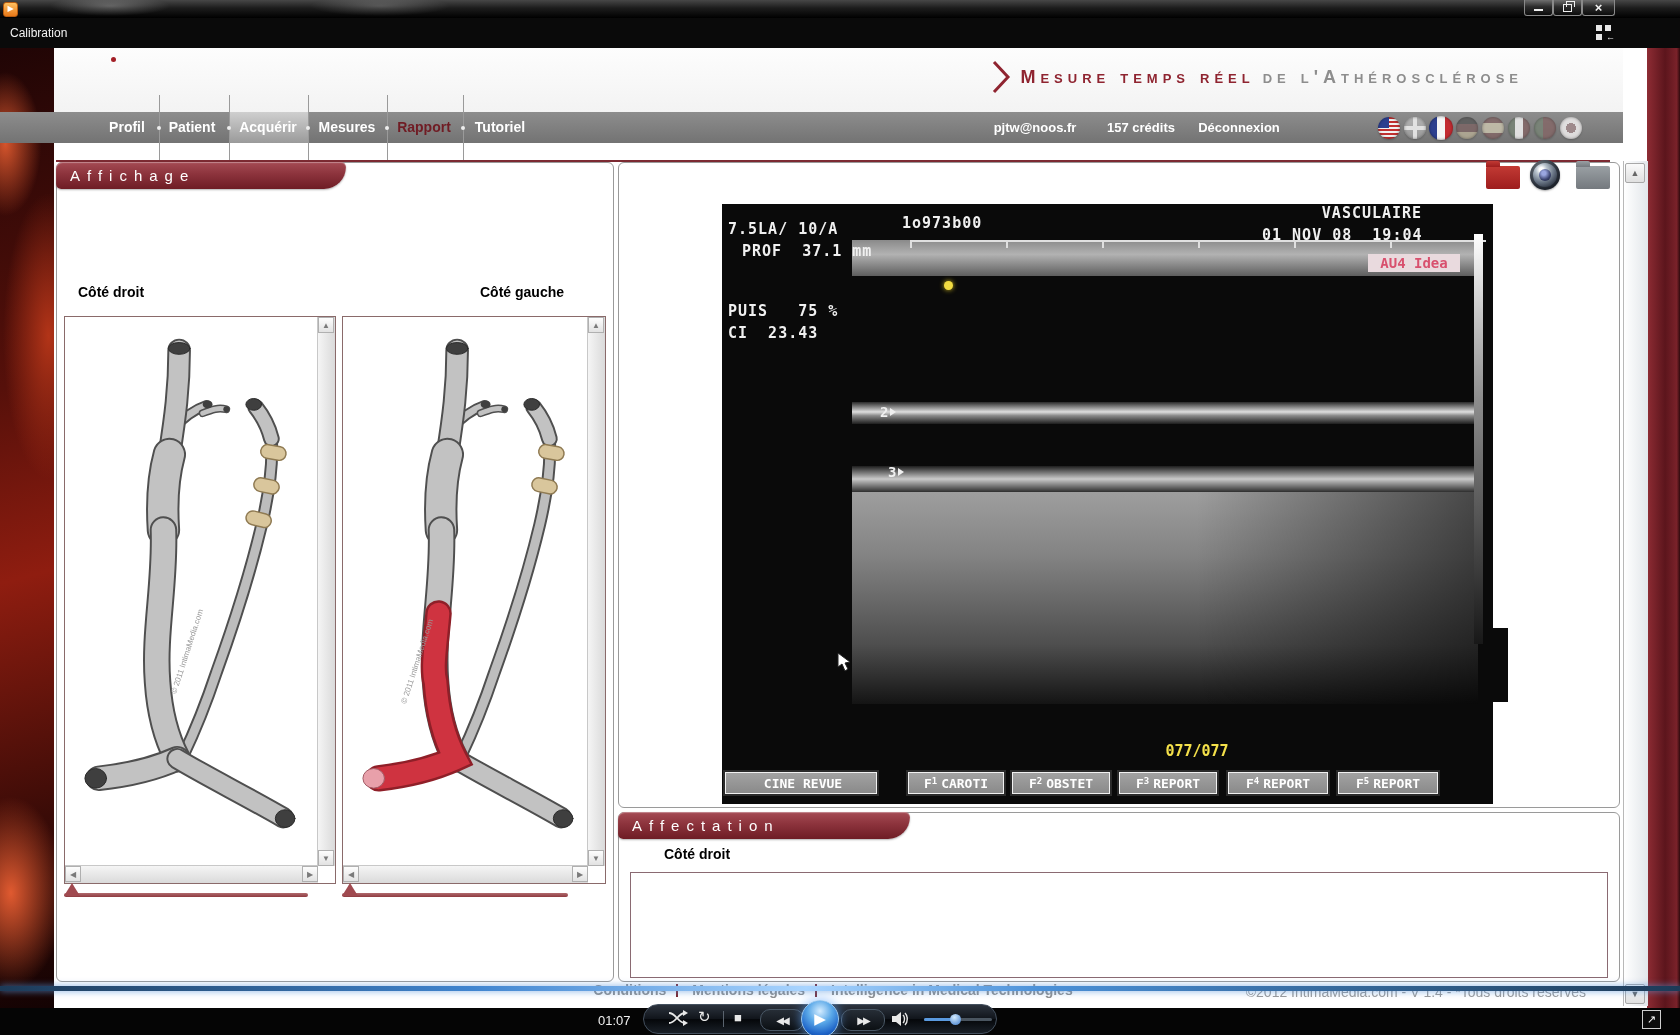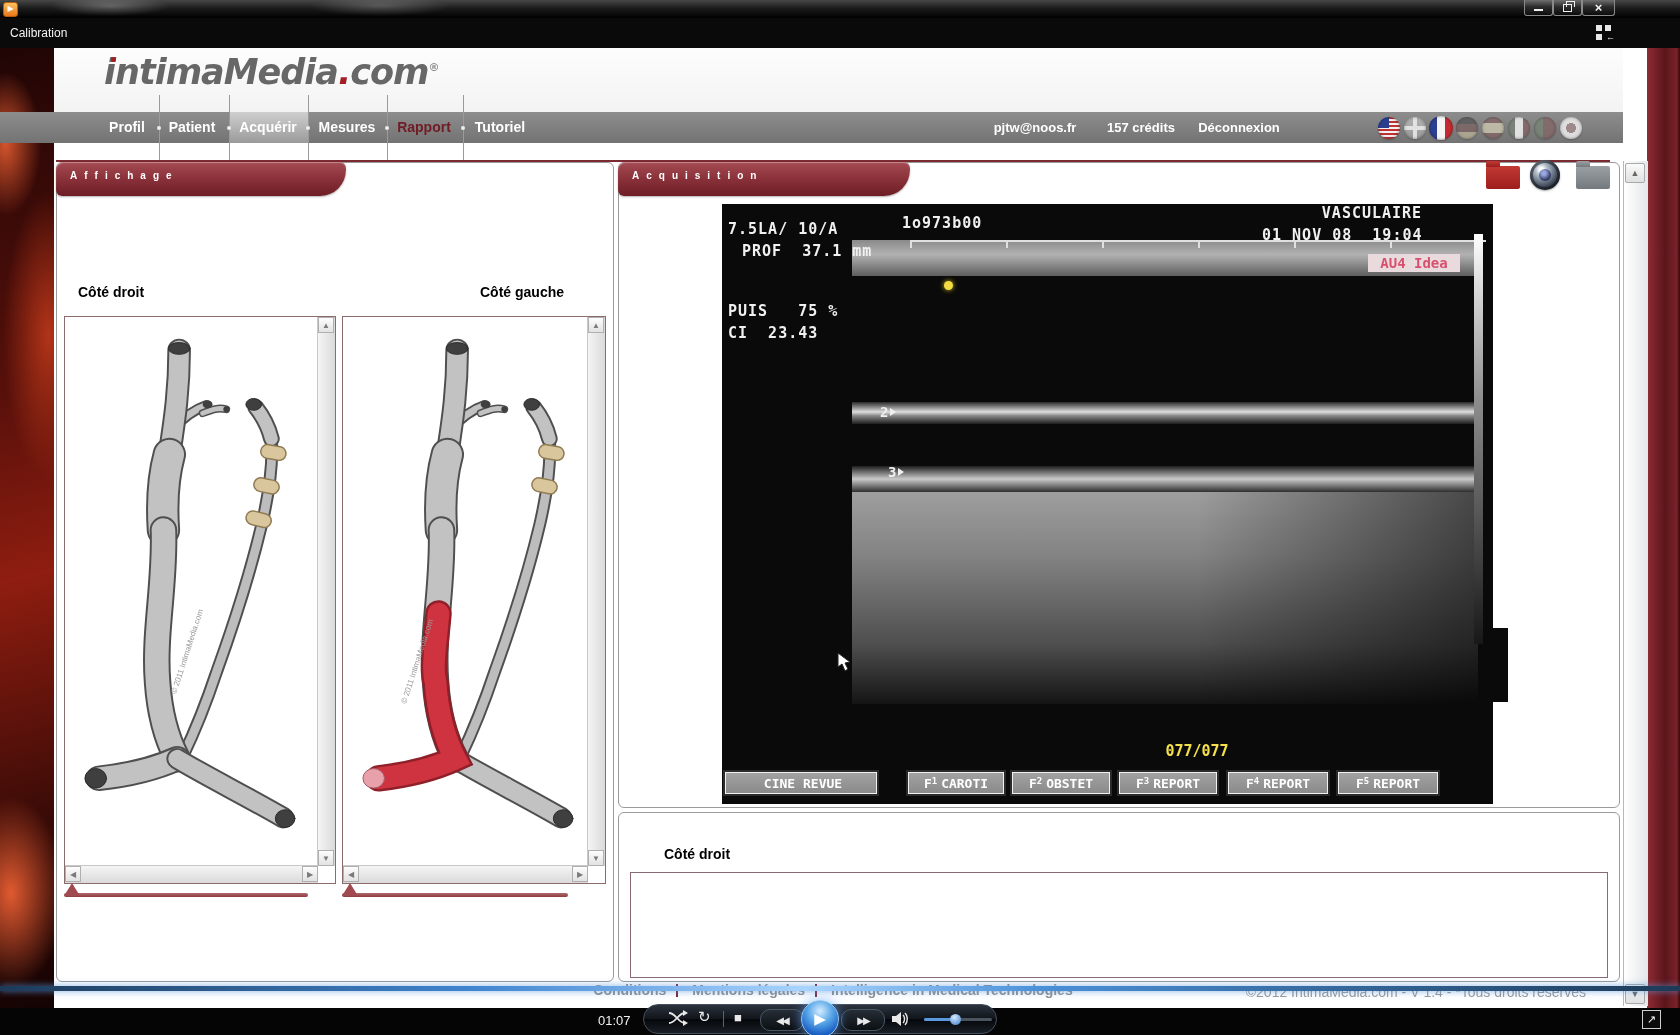--- a/index.html
+++ b/index.html
@@ -68,22 +68,22 @@
   .f-fr{top:116px;width:24px;height:24px;background:linear-gradient(90deg,#2c3f8f 0 34%,#f5f5f5 34% 66%,#c22b31 66%);}
   .f-de{background:linear-gradient(0deg,#caa84a 0 33%,#b05050 33% 66%,#555 66%);}
   .f-es{background:linear-gradient(0deg,#c05050 0 25%,#d8c068 25% 75%,#c05050 75%);}
   .f-it{background:linear-gradient(90deg,#5a8a52 0 34%,#f0f0f0 34% 66%,#c25050 66%);}
   .f-pt{background:linear-gradient(90deg,#5a8a52 0 40%,#c25050 40%);}
   .f-jp{background:radial-gradient(circle at 50% 50%,#d87880 0 5px,#f2eaea 5px);}
 
   
   .topline{left:56px;top:160px;width:1554px;height:2px;background:#7c2a32;}
   .panel{background:#fff;border:1px solid #9a9a9a;border-radius:6px;}
-  .tab{height:34px;background:linear-gradient(180deg,#a54b54,#8c333c 45%,#6e1d25);
-    border-radius:8px 6px 26px 6px;color:#fff;font-weight:bold;font-size:10px;
+  .tab{height:27px;background:linear-gradient(180deg,#a54b54,#8c333c 45%,#6e1d25);
+    border-radius:8px 6px 26px 6px;color:#fff;font-weight:normal;font-size:15px;
     letter-spacing:7px;line-height:27px;padding-left:14px;box-sizing:border-box;
     box-shadow:inset 0 1px 1px rgba(255,255,255,.35),0 1px 2px rgba(0,0,0,.3);}
   .sidelabel{font-size:14px;font-weight:bold;color:#000000;}
 
   
   .dbox{top:316px;height:568px;background:#fff;border:1px solid #8a6a6a;box-sizing:border-box;overflow:hidden;}
   .vtrack{position:absolute;top:0;right:0;width:17px;bottom:17px;background:linear-gradient(90deg,#f5f5f5,#dadada);border-left:1px solid #c8c8c8;}
   .htrack{position:absolute;left:0;right:17px;bottom:0;height:17px;background:linear-gradient(#f5f5f5,#dadada);border-top:1px solid #c8c8c8;}
   .sbtn{position:absolute;width:16px;height:16px;background:linear-gradient(#fdfdfd,#e2e2e2);
     border:1px solid #b0b0b0;box-sizing:border-box;color:#7a7a7a;font-size:8px;
@@ -201,22 +201,28 @@
     <span class="sq" style="left:0;top:0;"></span>
       <span class="sq" style="left:9px;top:0;"></span>
     <span class="sq" style="left:0;top:9px;"></span>
       <span class="arr">←</span>
   </div>
 
   <div class="abs header"></div>
   <div class="abs wallpaper"></div>
   <div class="abs maroonband"></div>
 
-  <div class="abs logo"><span>intimaMedia</span><span class="dot">.</span><span>com</span><sup>®</sup></div>
   <div class="abs logo-idot"></div>
+  <div class="abs tagline">
+    <svg width="20" height="34" viewBox="0 0 20 34">
+        <polyline points="2,2 16,17 2,32" fill="none" stroke="#8f2430" stroke-width="3"></polyline>
+      </svg>
+    <span class="txt tag-accent">Mesure temps réel</span>
+    <span class="txt tag-muted">de l'Athérosclérose</span>
+  </div>
 
   <div class="abs navbar"></div>
   <div class="abs nav-active-bg"></div>
   <div class="abs navitem" style="left:127px;">Profil</div>
   <div class="abs navitem" style="left:192px;">Patient</div>
   <div class="abs navitem" style="left:268px;">Acquérir</div>
   <div class="abs navitem" style="left:347px;">Mesures</div>
   <div class="abs navitem accent" style="left:424px;">Rapport</div>
   <div class="abs navitem" style="left:500px;">Tutoriel</div>
   <div class="abs navline" style="left:159px;"></div>
@@ -347,21 +353,20 @@
       <span class="sbtn" style="right:0;top:0;">▶</span>
     </div>
   </div>
 
   <div class="abs rail" style="left:64px;width:244px;"></div>
   <div class="abs railhandle" style="left:64px;"></div>
   <div class="abs rail" style="left:342px;width:226px;"></div>
   <div class="abs railhandle" style="left:342px;"></div>
 
   <div class="abs panel" style="left:618px;top:162px;width:1000px;height:644px;"></div>
-  <div class="abs tab" style="left:618px;top:162px;width:292px;">Acquisition</div>
   <div class="abs folder red" style="left:1486px;top:166px;"></div>
   <div class="abs camera" style="left:1530px;top:160px;"></div>
   <div class="abs folder gray" style="left:1576px;top:166px;"></div>
 
   <div class="abs us">
     <div class="band-a speckle abs"></div>
     <div class="band-b abs"></div>
     <div class="band-c abs"></div>
     <div class="band-d speckle abs"></div>
     <div class="us-ruler abs"></div>
@@ -390,20 +395,21 @@
     <div class="usbtn abs" style="left:397px;width:98px;"><span class="fk"><span>F</span><sub>3</sub></span><span>REPORT</span></div>
     <div class="usbtn abs" style="left:506px;width:100px;"><span class="fk"><span>F</span><sub>4</sub></span><span>REPORT</span></div>
     <div class="usbtn abs" style="left:616px;width:100px;"><span class="fk"><span>F</span><sub>5</sub></span><span>REPORT</span></div>
     <svg class="abs" style="left:115px;top:448px;" width="15" height="20" viewBox="0 0 15 20">
       <polygon points="1,1 1,15 5,12 8,19 11,17 8,11 13,10" fill="#fff" stroke="#222" stroke-width="1"></polygon>
     </svg>
   </div>
   <div class="abs us-notch"></div>
 
   <div class="abs panel" style="left:618px;top:812px;width:1000px;height:168px;"></div>
+  <div class="abs tab" style="left:618px;top:812px;width:292px;">Affectation</div>
   <div class="abs sidelabel" style="left:664px;top:846px;">Côté droit</div>
   <div class="abs afbox"></div>
 
   <div class="abs scrollcol"></div>
   <div class="abs scbtn" style="left:1625px;top:163px;">▲</div>
   <div class="abs scbtn" style="left:1625px;top:984px;">▼</div>
 
   <div class="abs footlinks">
     <span class="lnk">Conditions</span><span class="fsep"></span>
     <span class="lnk">Mentions légales</span><span class="fsep"></span>

